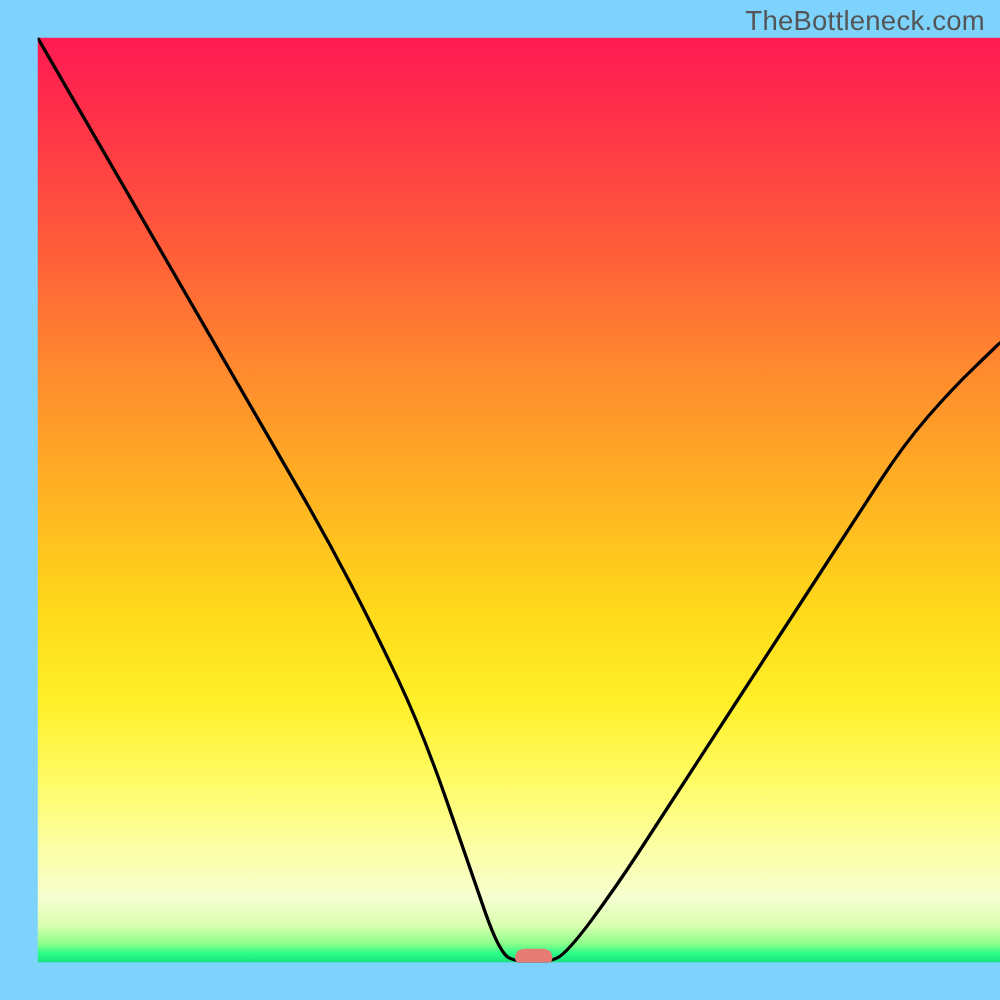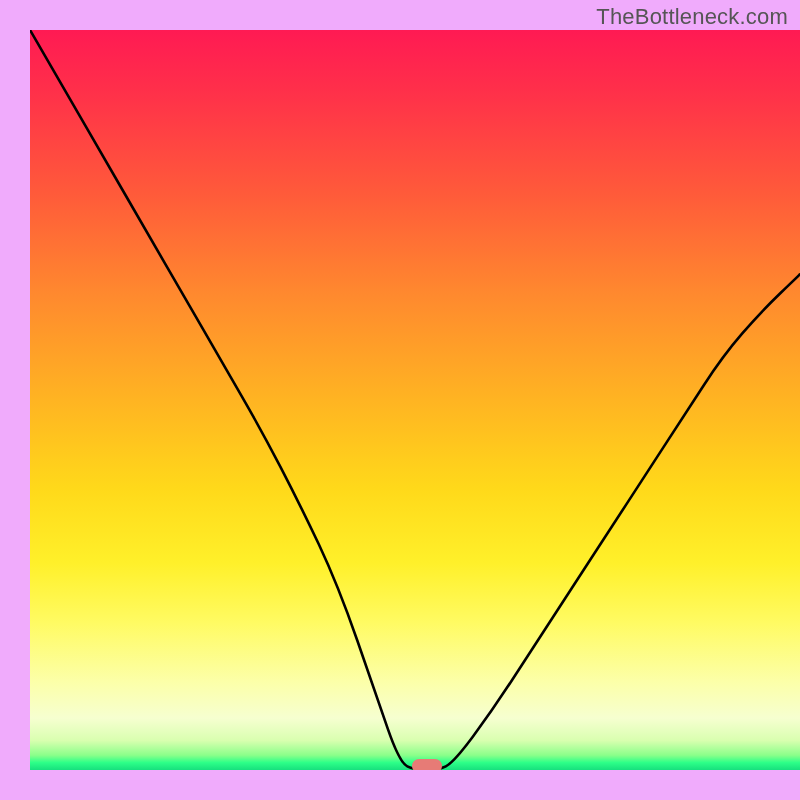--- a/index.html
+++ b/index.html
@@ -8,21 +8,21 @@
     width: 800px;
     height: 800px;
     background: #000;
     overflow: hidden;
     font-family: Arial, Helvetica, sans-serif;
   }
   .frame {
     position: relative;
     width: 800px;
     height: 800px;
-    background: #f0abfc;
+    background: #7dd3fc;
   }
   .watermark {
     position: absolute;
     top: 4px;
     right: 12px;
     color: #555;
     font-size: 22px;
     letter-spacing: 0.2px;
     z-index: 20;
     user-select: none;

